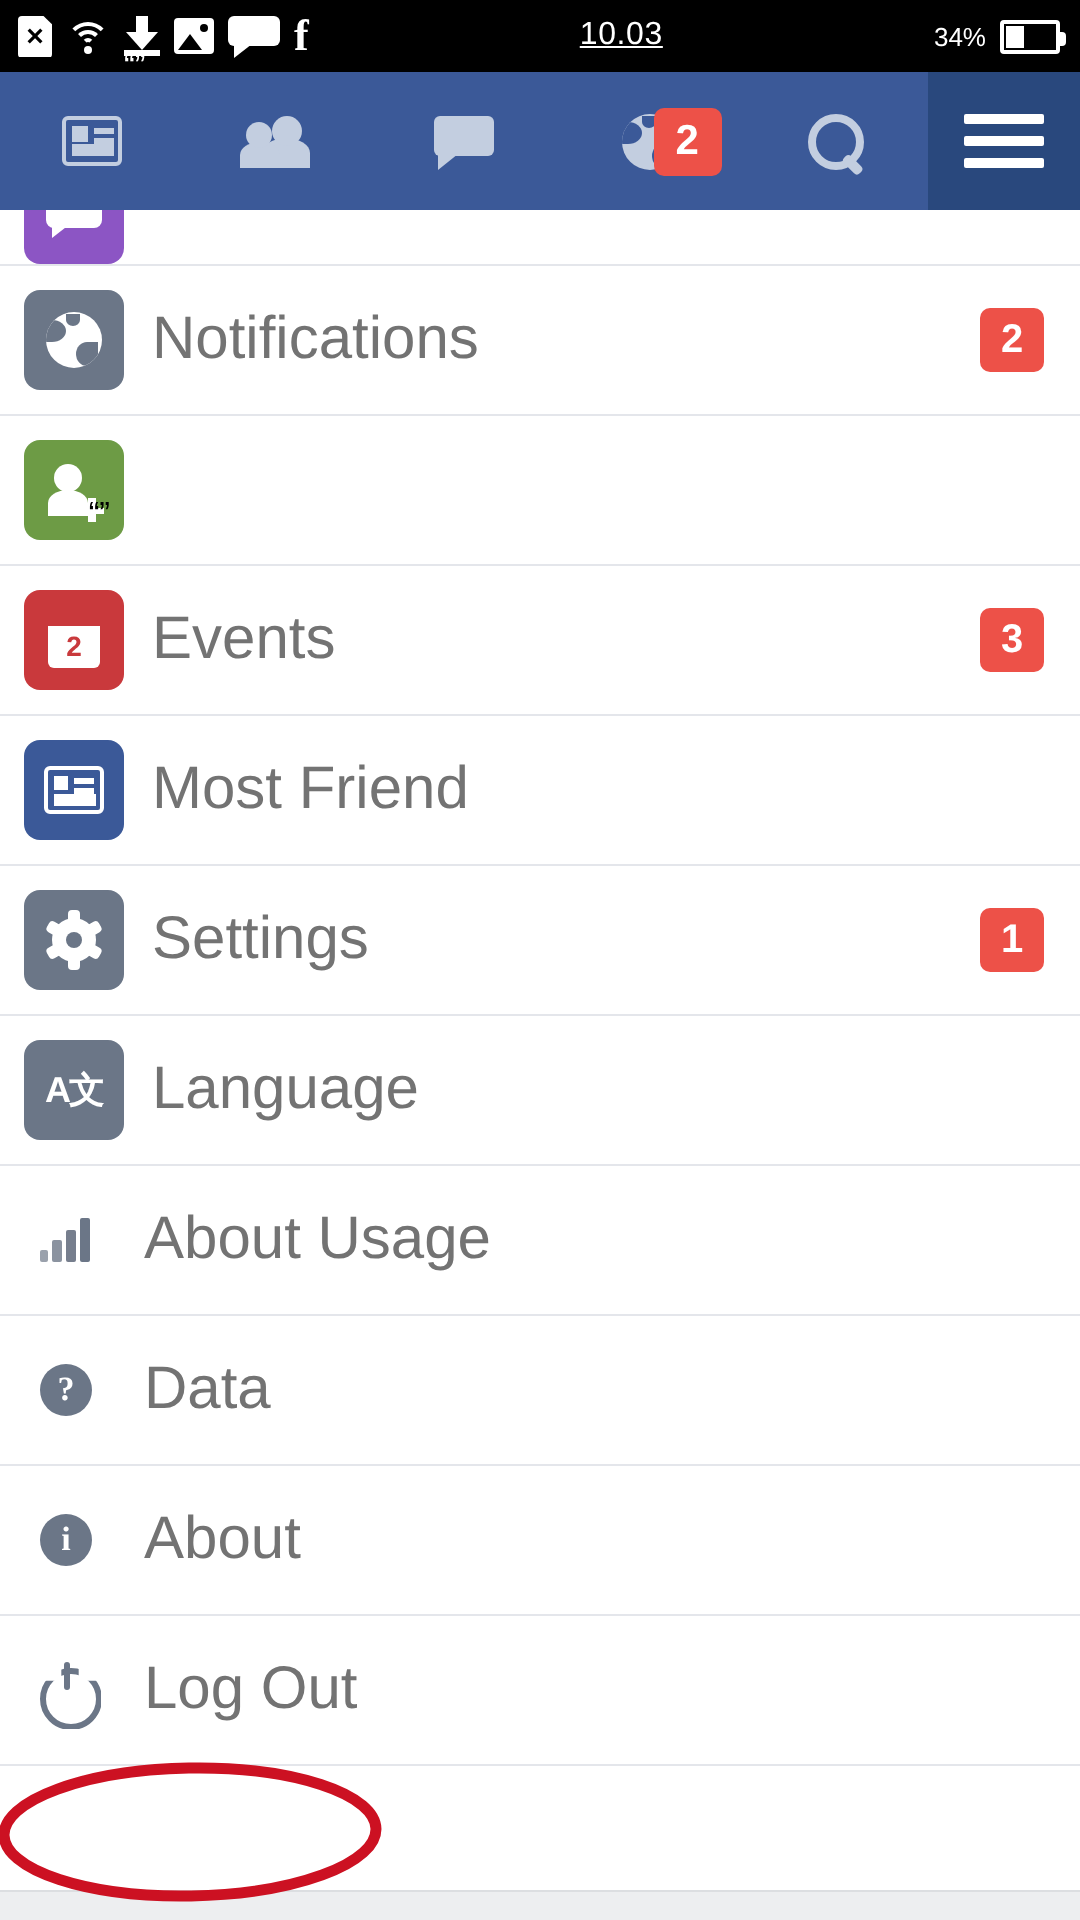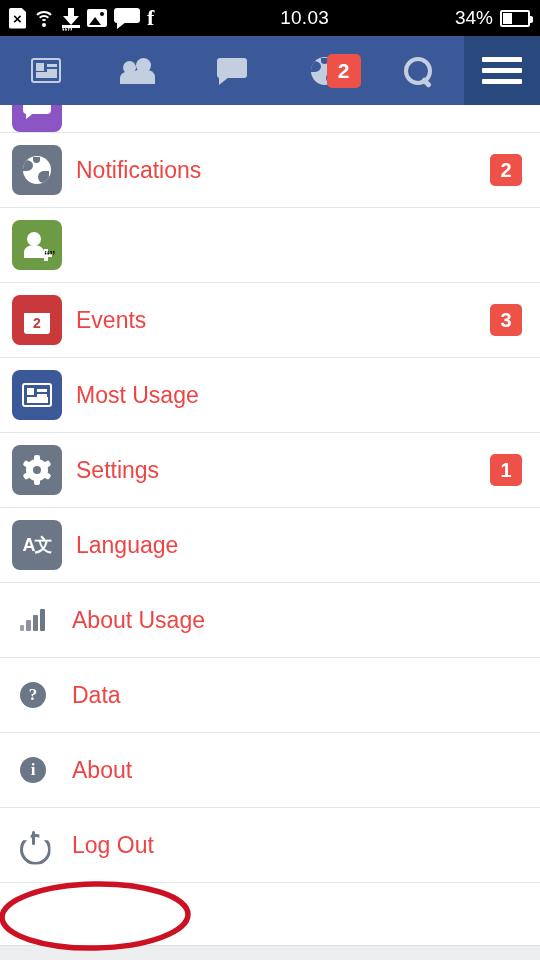--- a/index.html
+++ b/index.html
@@ -11,23 +11,23 @@
     position:relative;
   }
 
   
   .statusbar{
     position:absolute; top:0; left:0; width:540px; height:36px;
     background:#000000; color:#ffffff;
     display:flex; align-items:center;
   }
   .sb-left{ display:flex; align-items:center; gap:7px; padding-left:9px; flex:0 0 auto;}
-  .sb-center{ flex:1 1 auto; text-align:center; font-size:19px; letter-spacing:.3px; }
+  .sb-center{ flex:1 1 auto; text-align:center; font-size:16px; letter-spacing:.3px;text-decoration:underline; }
   .sb-right{ display:flex; align-items:center; gap:7px; padding-right:10px; flex:0 0 auto;}
-  .sb-right .pct{ font-size:19px; }
+  .sb-right .pct{ font-size:13px; }
 
   .ic-sim{ position:relative; width:17px; height:21px; background:#fff; border-radius:2px;
            clip-path:polygon(0 0,72% 0,100% 22%,100% 100%,0 100%); }
   .ic-sim::after{ content:"\00D7"; position:absolute; inset:0; color:#000; font-size:15px;
                   line-height:21px; text-align:center; font-weight:bold;}
   .ic-wifi{ position:relative; width:22px; height:18px; }
   .ic-wifi i{ position:absolute; left:50%; transform:translateX(-50%);
               border:2.5px solid #fff; border-bottom-color:transparent;
               border-left-color:transparent; border-right-color:transparent;
               border-radius:50%; }
@@ -131,21 +131,21 @@
   }
   .row.clipped{ height:28px; align-items:flex-end; overflow:hidden;}
   .row.clipped .tile{ margin-top:-24px; }
   .row.clipped .label{ transform:translateY(-26px); }
 
   .tile{
     flex:0 0 auto; width:50px; height:50px; border-radius:8px;
     margin-left:12px; position:relative;
     display:flex; align-items:center; justify-content:center;text-align:right;
   }
-  .label{ font-size:23px; color:#ef4444; margin-left:14px; white-space:nowrap; }
+  .label{ font-size:30px; color:#737373; margin-left:14px; white-space:nowrap; }
   .row.plain .label{ margin-left:16px; }
   .badge{
     position:absolute; right:18px; top:50%; transform:translateY(-50%);
     background:#ed5148; color:#fff; border-radius:5px;
     min-width:32px; height:32px; line-height:32px; text-align:center;
     font-size:20px; font-weight:bold; padding:0 5px;
   }
 
   
   .smallicon{ flex:0 0 auto; width:46px; margin-left:10px; height:40px;
@@ -341,21 +341,21 @@
     <span class="label">Events</span>
     <span class="badge">3</span>
   </div>
 
   <div class="row">
     <span class="tile" style="background:#3b5998">
       <span class="g-feed">
           <u></u>
         </span>
     </span>
-    <span class="label">Most Usage</span>
+    <span class="label">Most Friend</span>
   </div>
 
   <div class="row">
     <span class="tile" style="background:#6b7687">
       <span class="g-gear">
           <i></i>
           <i></i>
           <i></i>
           <b></b>
           <s></s>

